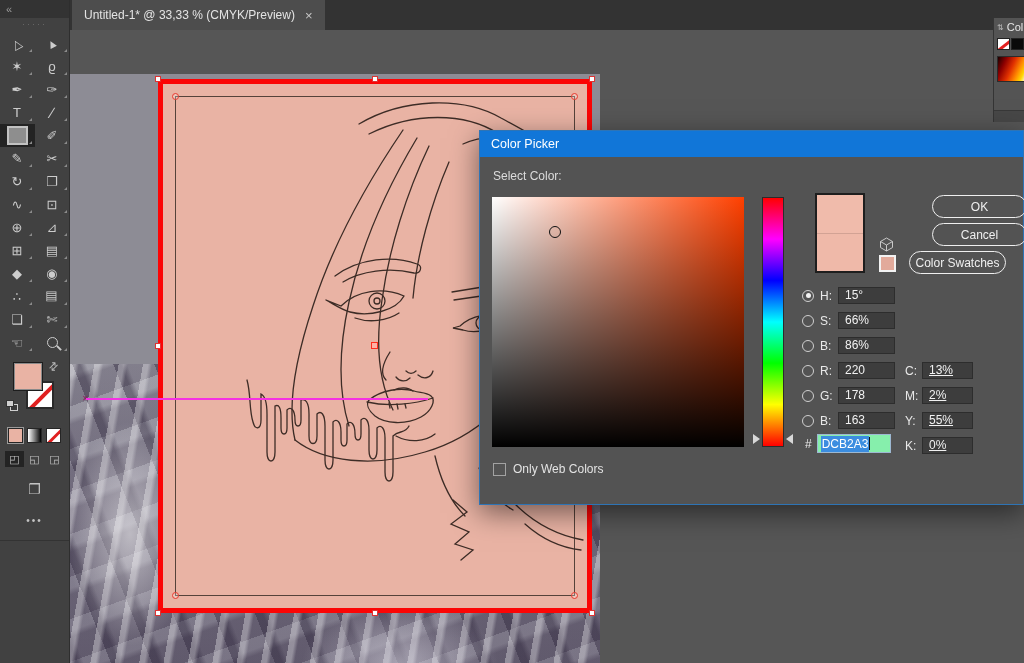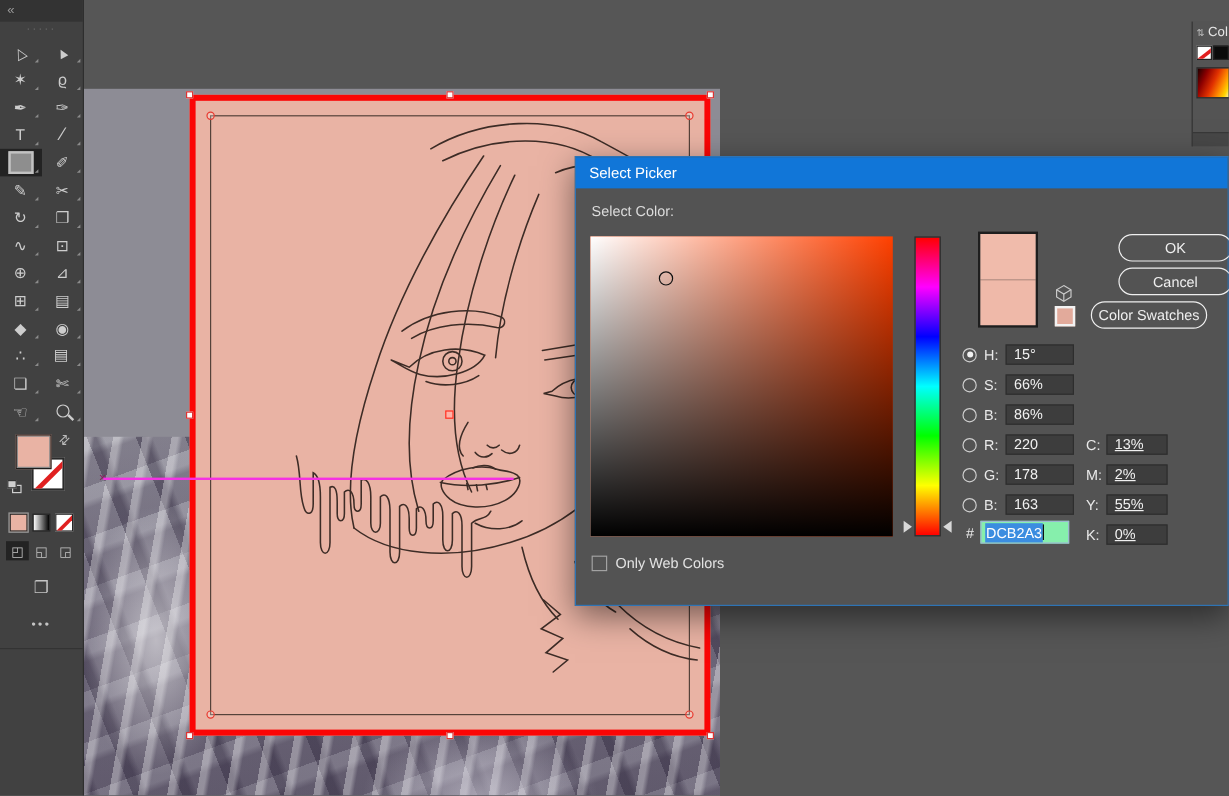--- a/index.html
+++ b/index.html
@@ -223,20 +223,26 @@
     <div class="hsq" style="left:519px;top:46px;" data-name="selection-handle"></div>
     <div class="hsq" style="left:85px;top:313px;" data-name="selection-handle"></div>
     <div class="hsq" style="left:85px;top:580px;" data-name="selection-handle"></div>
     <div class="hsq" style="left:302px;top:580px;" data-name="selection-handle"></div>
     <div class="hsq" style="left:519px;top:580px;" data-name="selection-handle"></div>
 
     <div id="measure-mark" data-name="measure-start-marker">✕</div>
     <div id="measure-line" data-name="measure-line"></div>
   </div>
 
+  <div id="tabbar" data-name="document-tab-bar">
+    <div id="doc-tab" data-name="document-tab">
+      <span data-name="document-tab-title">Untitled-1* @ 33,33 % (CMYK/Preview)</span>
+      <span class="close" data-name="close-tab-icon">×</span>
+    </div>
+  </div>
 
   <div id="toolbar" data-name="tools-panel">
     <div id="toolbar-top" data-name="toolbar-collapse-bar">
       <span data-name="collapse-icon">«</span>
     </div>
     <div id="grip" data-name="toolbar-grip-icon">·····</div>
     <div id="tools" data-name="tools-grid">
         <div class="tool" data-name="tool-selection">
           <span class="g" data-name="selection-icon">△</span>
         </div>
@@ -355,21 +361,21 @@
     <div id="cp-chips">
       <div id="cp-none" data-name="panel-fill-none-swatch"></div>
       <div id="cp-black" data-name="panel-stroke-swatch"></div>
     </div>
     <div id="cp-spectrum" data-name="color-spectrum-bar"></div>
     <div id="cp-foot"></div>
   </div>
 
   <div id="dialog" data-name="color-picker-dialog">
     <div id="dlg-title" data-name="dialog-title-bar">
-      <span data-name="dialog-title">Select Picker</span>
+      <span data-name="dialog-title">Color Picker</span>
     </div>
     <div id="select-label" data-name="select-color-label">Select Color:</div>
 
     <div id="field" data-name="color-field">
       <div id="field-marker" data-name="color-field-marker"></div>
     </div>
     <div id="hue" data-name="hue-slider"></div>
     <div id="hue-arrow-l" class="hue-arrow" data-name="hue-slider-handle"></div>
     <div id="hue-arrow-r" class="hue-arrow" data-name="hue-slider-handle"></div>
 

